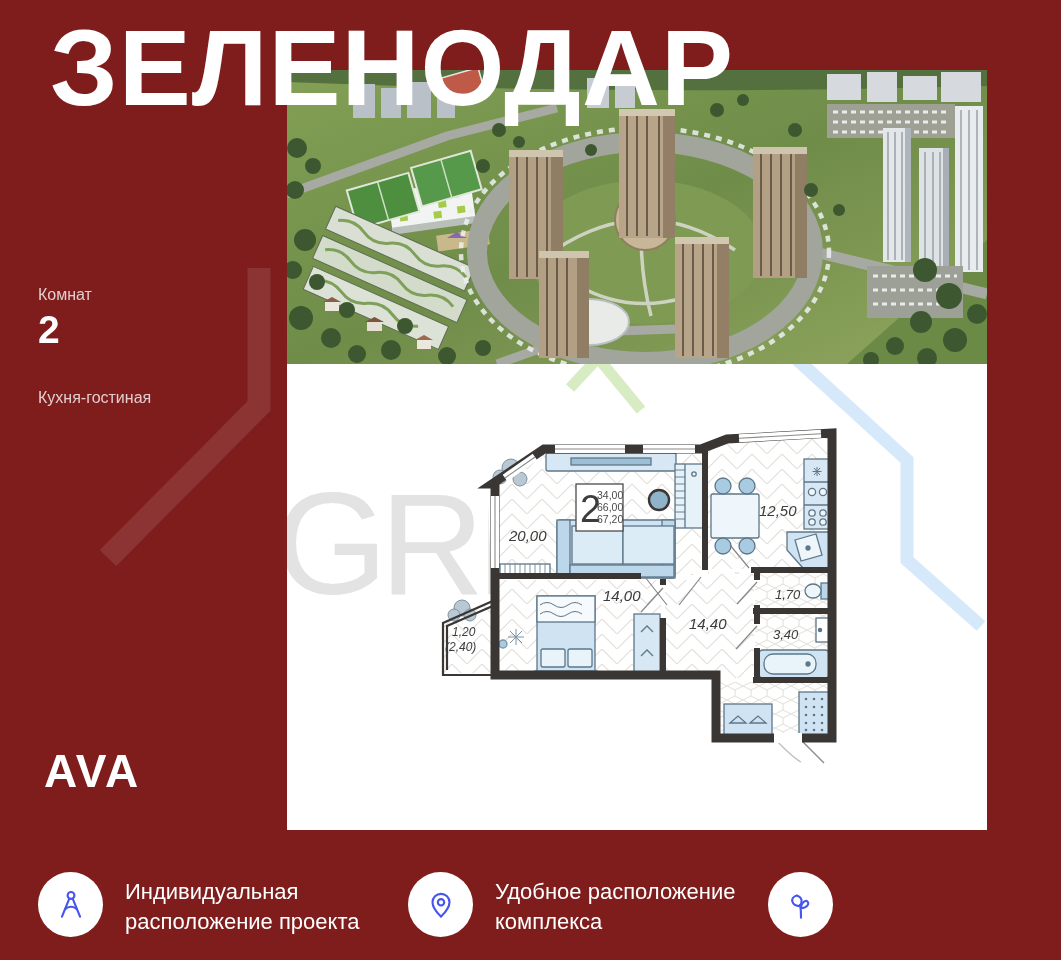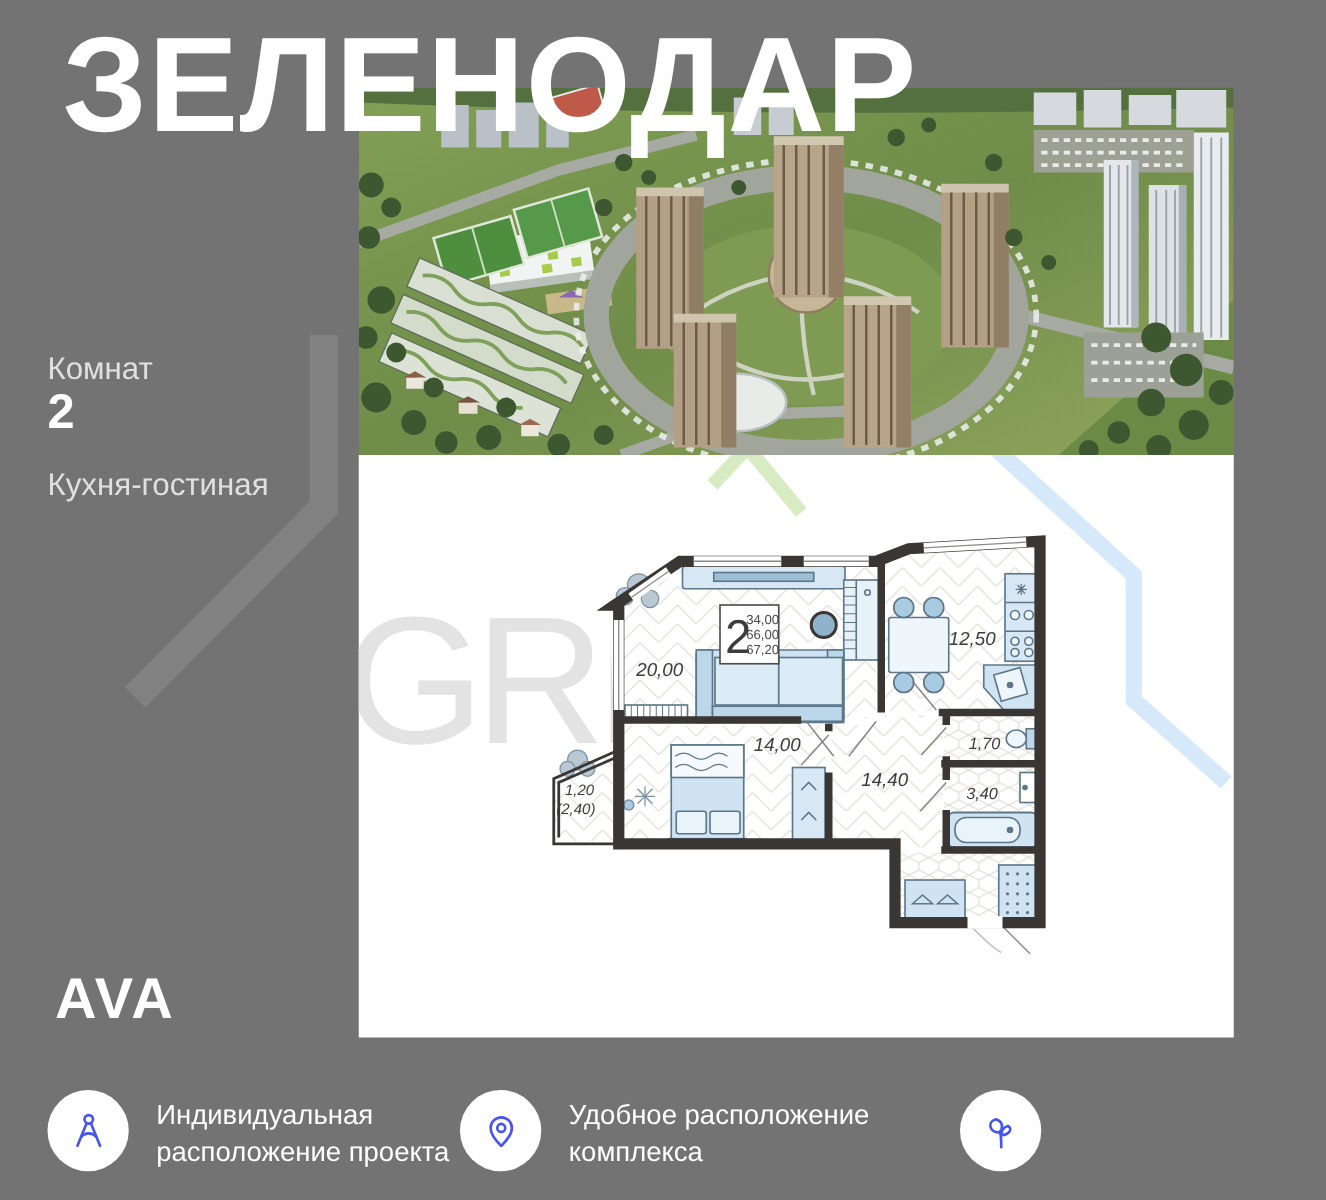--- a/index.html
+++ b/index.html
@@ -1,45 +1,45 @@
 <!DOCTYPE html>
 <html><head>
 <meta charset="utf-8">
 <style>
   html,body{margin:0;padding:0;background:#20242c;}
-  #card{position:relative;width:1061px;height:960px;background:#737373;overflow:hidden;
+  #card{position:relative;width:1061px;height:960px;background:#7f1d1d;overflow:hidden;
         font-family:"Liberation Sans",sans-serif;-webkit-font-smoothing:antialiased;}
   svg{display:block}
   
   #title{position:absolute;left:50px;top:14px;z-index:5;color:#fff;font-size:108px;
          font-weight:700;letter-spacing:1px;line-height:1;white-space:nowrap;}
   
   #photo{position:absolute;left:287px;top:70px;width:700px;height:294px;z-index:2;overflow:hidden;}
   
   #panel{position:absolute;left:287px;top:364px;width:700px;height:466px;background:#ffffff;z-index:2;overflow:hidden;}
   #watermark{position:absolute;left:-12px;top:96px;z-index:1;color:#e3e3e3;font-size:145px;
              font-weight:400;letter-spacing:-8px;line-height:168px;white-space:pre;}
   #panel-decor,#plan{position:absolute;left:0;top:0;}
   #panel-decor{z-index:2}
   #plan{z-index:3}
   
   .stat{position:absolute;left:38px;z-index:3;color:#fff;}
-  .stat .lbl{font-size:25px;color:rgba(255,255,255,.78);line-height:24px;}
+  .stat .lbl{font-size:16px;color:rgba(255,255,255,.78);line-height:24px;}
   .stat .val{font-size:39px;font-weight:700;line-height:46px;letter-spacing:.5px;}
   .stat .val sup{font-size:24px;vertical-align:super;line-height:0;}
-  #stat-0{top:283px}#stat-1{top:376px}#stat-2{top:493px}
-  
-  #brand{position:absolute;left:44px;top:771px;z-index:3;color:#fff;font-size:46px;
+  #stat-0{top:283px}#stat-1{top:386px}#stat-2{top:493px}
+  
+  #brand{position:absolute;left:44px;top:744px;z-index:3;color:#fff;font-size:46px;
          font-weight:700;letter-spacing:2px;}
   
   .feature{position:absolute;top:872px;z-index:3;display:flex;align-items:flex-end;}
   .feature .circ{width:65px;height:65px;border-radius:50%;background:#fff;flex:0 0 auto;
                  display:flex;align-items:center;justify-content:center;}
   .feature .txt{margin-left:22px;color:#fff;font-size:22px;line-height:30px;}
-  #feature-0{left:38px}#feature-1{left:368px}#feature-2{left:768px}
+  #feature-0{left:38px}#feature-1{left:408px}#feature-2{left:768px}
   
   #bg-decor{position:absolute;left:0;top:0;z-index:1;}
 </style>
 </head>
 <body>
 
 <div id="card">
 
   <svg id="bg-decor" width="1061" height="960" viewBox="0 0 1061 960">
     <path d="M259,268 V406 L108,558" fill="none" stroke="rgba(255,255,255,0.10)" stroke-width="23"></path>

